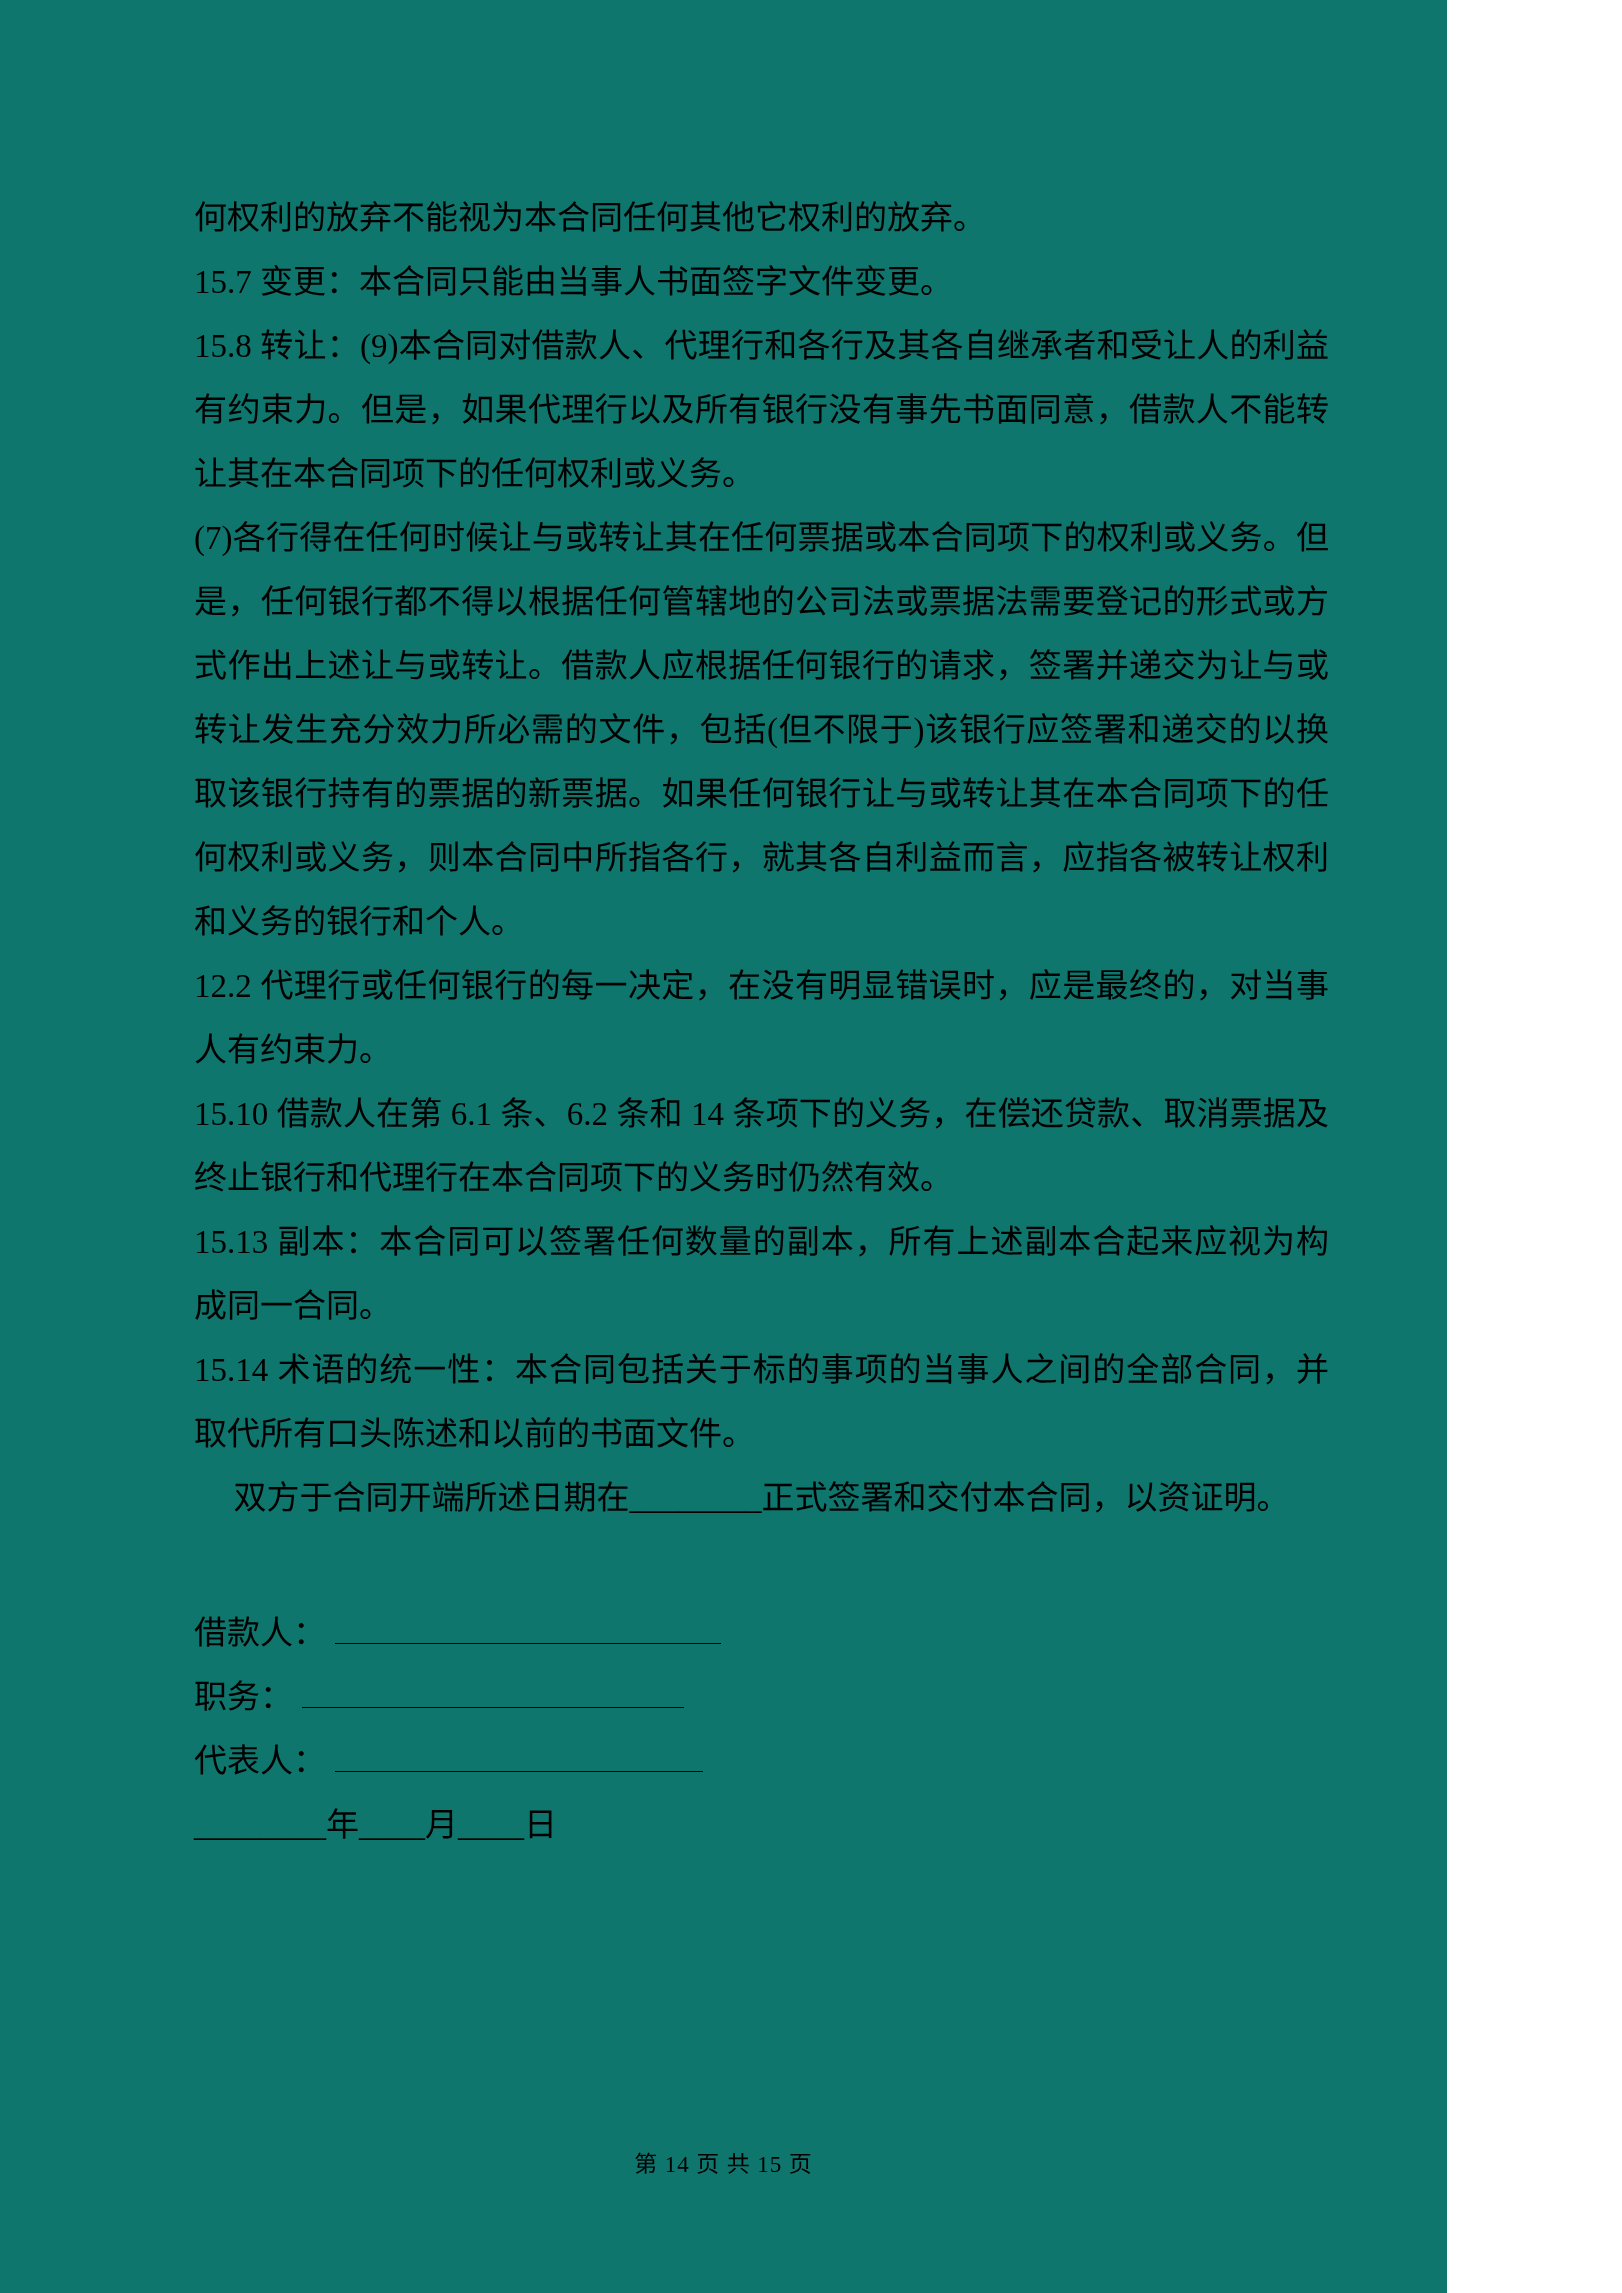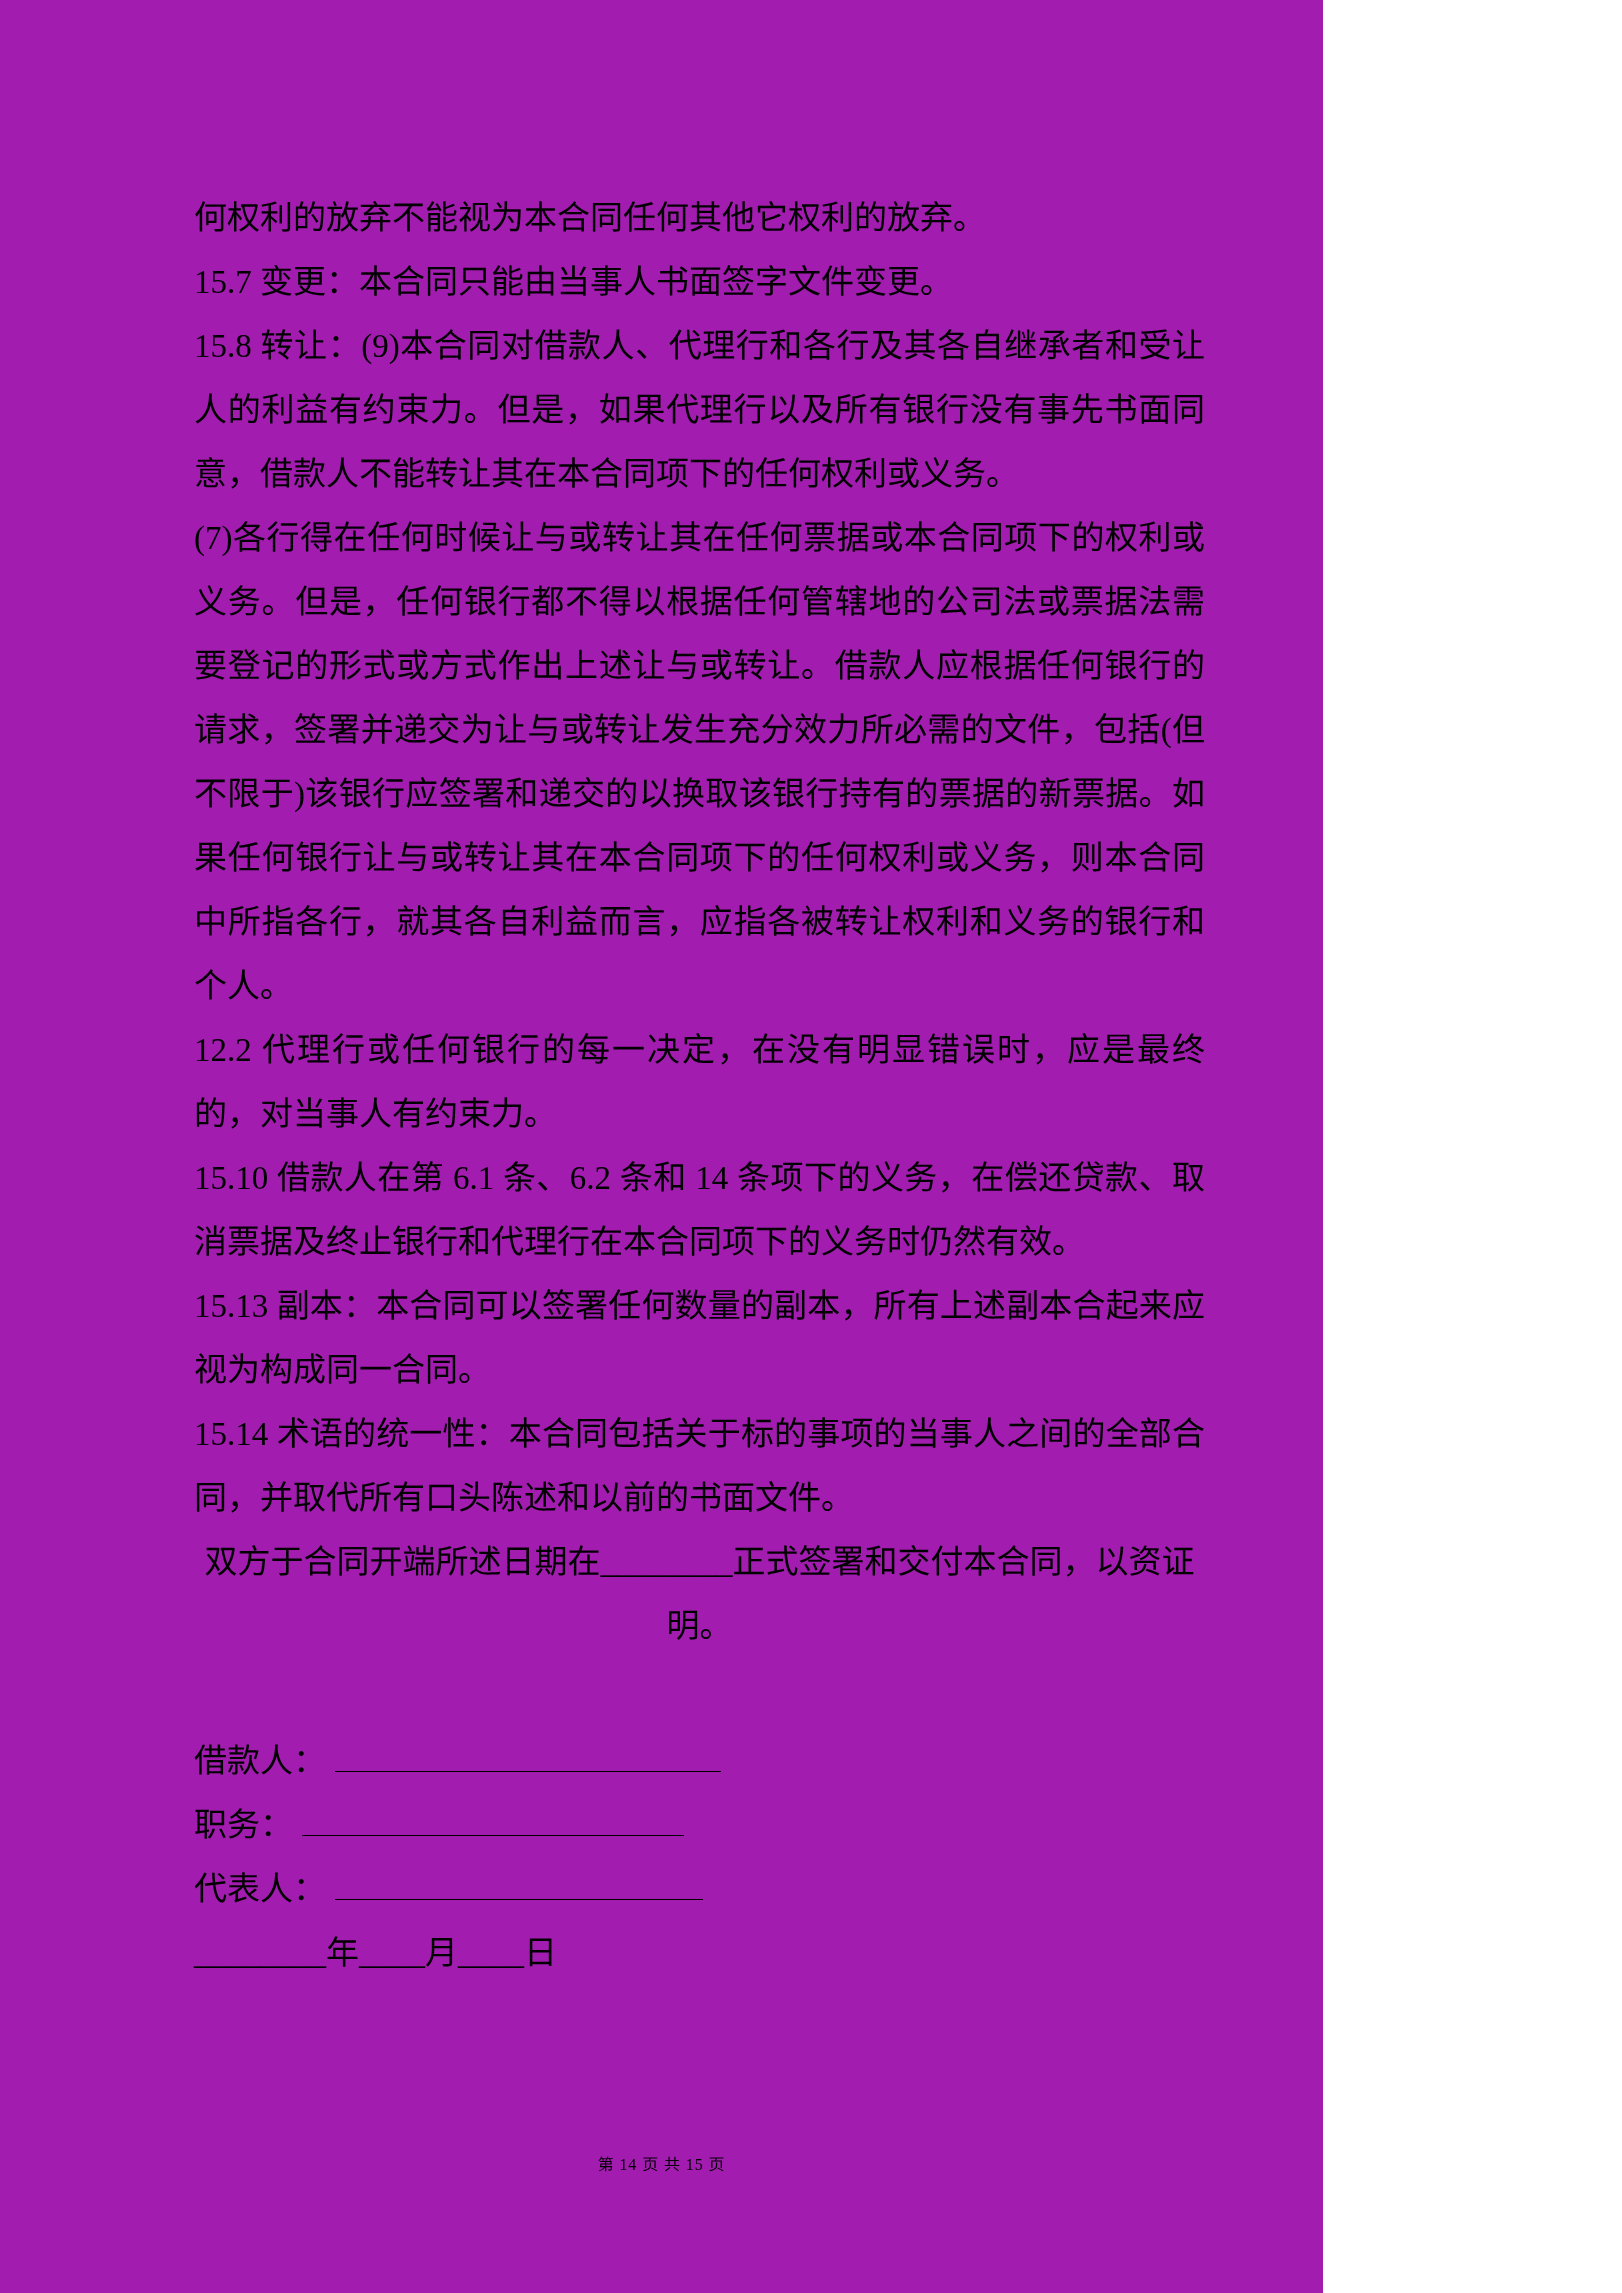--- a/index.html
+++ b/index.html
@@ -3,24 +3,24 @@
 <meta charset="utf-8">
 <title>Contract Page 14</title>
 <style>
   html, body {
     margin: 0;
     padding: 0;
     background: #ffffff;
   }
   .page {
     position: relative;
-    width: 1323px;
+    width: 1447px;
     height: 2294px;
     box-sizing: border-box;
-    background: #a21caf;
+    background: #0f766e;
     color: #000000;
     font-family: "Liberation Serif", "DejaVu Serif", serif;
     font-size: 33px;
     line-height: 64px;
     padding: 186px 118px 0 194px;
     overflow: hidden;
   }
   .body-text p.para {
     margin: 0;
     text-align: justify;
@@ -50,21 +50,21 @@
   }
   .sig-line.w1 { width: 386px; }
   .sig-line.w2 { width: 368px; }
   .sig-line.w3 { width: 382px; }
   .page-footer {
     position: absolute;
     left: 0;
     right: 0;
     bottom: 116px;
     text-align: center;
-    font-size: 16px;
+    font-size: 23px;
     line-height: 27px;
     color: #000000;
     letter-spacing: 0.9px;
   }
 </style>
 </head>
 <body>
 
 <div class="page">
 

